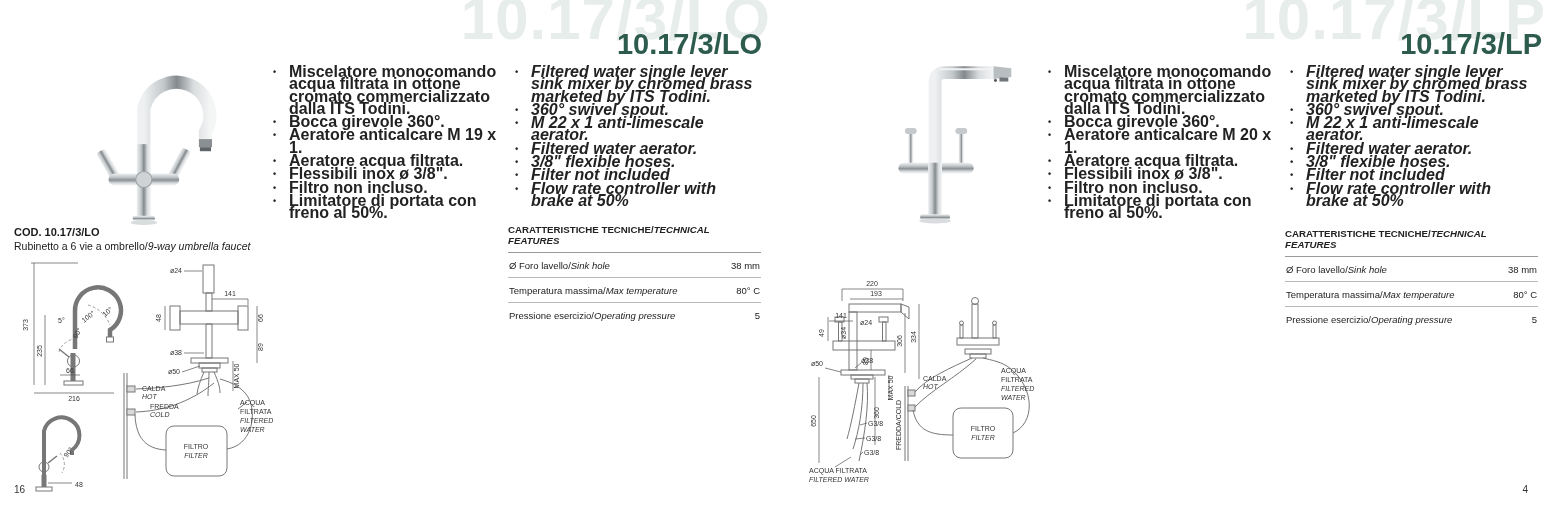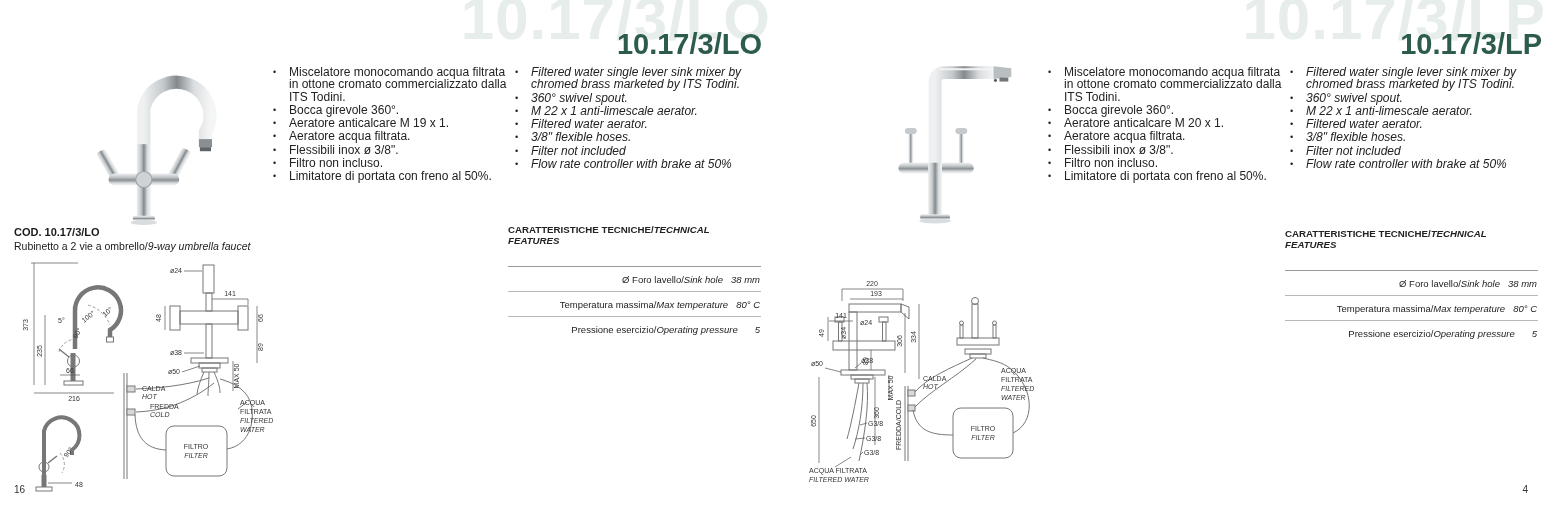--- a/index.html
+++ b/index.html
@@ -5,34 +5,34 @@
   html,body{margin:0;padding:0;background:#ffffff;}
   .sheet{position:relative;width:1550px;height:517px;background:#ffffff;overflow:hidden;
          font-family:"Liberation Sans",sans-serif;color:#1a1a1a;}
   .page{position:absolute;top:0;width:775px;height:517px;}
   .page-left{left:0;}
   .page-right{left:775px;}
   .watermark{position:absolute;top:-16px;right:4px;font-size:60px;font-weight:bold;
              color:#e7edea;letter-spacing:1px;white-space:nowrap;}
   .title{position:absolute;top:28px;font-size:29px;font-weight:bold;color:#2d5c4f;white-space:nowrap;}
   .photo{position:absolute;}
-  .bullets{position:absolute;font-size:12px;line-height:12.3px;color:#222;}
+  .bullets{position:absolute;font-size:16px;line-height:12.3px;color:#222;font-weight:bold;}
   .bullets ul{list-style:none;margin:0;padding:0;}
   .bullets li{position:relative;padding-left:21px;margin:0 0 1px 0;}
   .bullets li::before{content:"•";position:absolute;left:5px;top:0;font-size:9px;}
   .bullets-en{font-style:italic;}
   .cod{position:absolute;font-size:10.5px;line-height:13.5px;}
   .cod .code{font-weight:bold;font-size:11px;}
   .i{font-style:italic;}
   .techtable{position:absolute;width:253px;font-size:9.5px;color:#222;}
-  .techtable .hdr{font-weight:bold;font-size:9.7px;padding-bottom:20px;border-bottom:1px solid #9a9a9a;}
-  .techtable .row{display:flex;justify-content:flex-end;align-items:center;
+  .techtable .hdr{font-weight:bold;font-size:9.7px;padding-bottom:6px;border-bottom:1px solid #9a9a9a;}
+  .techtable .row{display:flex;justify-content:space-between;align-items:center;
                   padding:7px 1px 6px 1px;border-bottom:1px solid #b8b8b8;}
   .techtable .row:last-child{border-bottom:none;gap:9px;}
-  .techtable .val{white-space:nowrap;padding-left:8px;font-style:italic;}
+  .techtable .val{white-space:nowrap;padding-left:8px;}
   .drawing{position:absolute;}
   .drawing text{font-family:"Liberation Sans",sans-serif;font-size:7px;fill:#333;}
   .drawing text.it{font-style:italic;}
   .pagenum{position:absolute;top:484px;font-size:10px;color:#333;}
 </style>
 </head>
 <body>
 
 <div class="sheet">
 
@@ -95,21 +95,21 @@
           <li>Filtered water aerator.</li>
           <li>3/8" flexible hoses.</li>
           <li>Filter not included</li>
           <li>Flow rate controller with brake at 50%</li>
         </ul>
     </div>
 
     <div class="cod" style="left:14px;top:226px;">
       <div class="code">COD. 10.17/3/LO</div>
       <div class="sub">
-        <span>Rubinetto a 2 vie a ombrello/</span><span class="i">9-way umbrella faucet</span>
+        <span>Rubinetto a 6 vie a ombrello/</span><span class="i">9-way umbrella faucet</span>
       </div>
     </div>
 
     <div class="techtable" style="left:508px;top:224px;">
       <div class="hdr">
         <span>CARATTERISTICHE TECNICHE/</span><span class="i">TECHNICAL FEATURES</span>
       </div>
       <div class="row">
         <span class="lbl"><span>Ø Foro lavello/</span><span class="i">Sink hole</span></span>
         <span class="val">38 mm</span>

